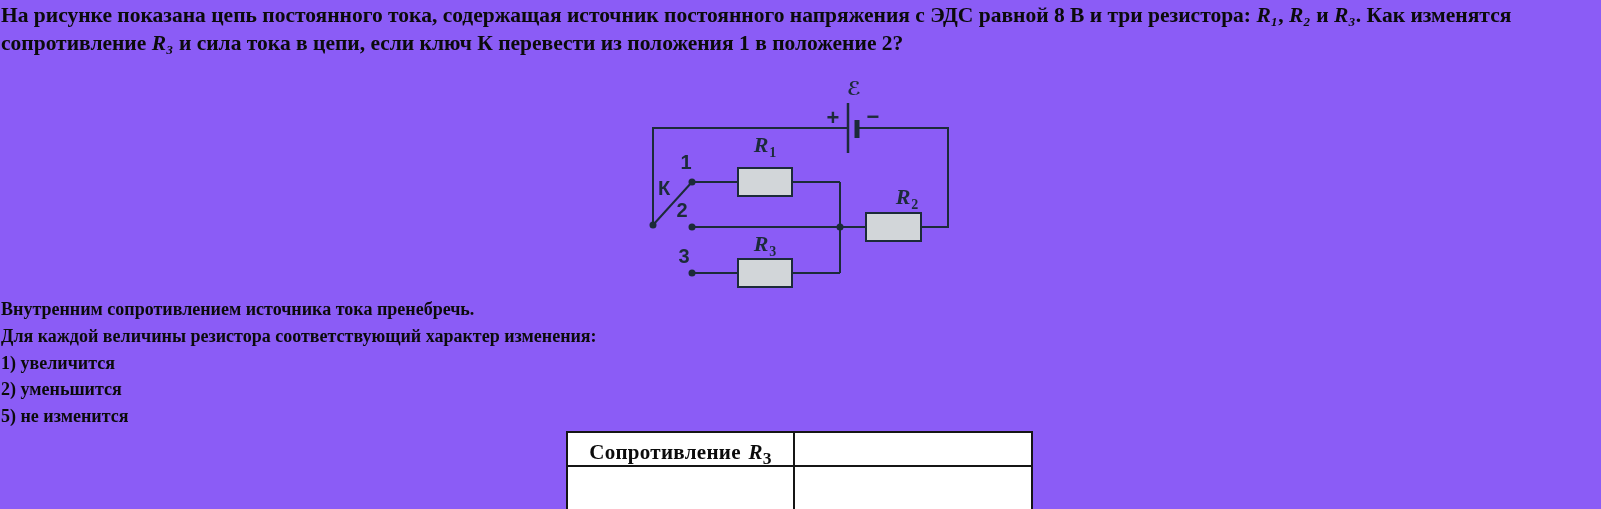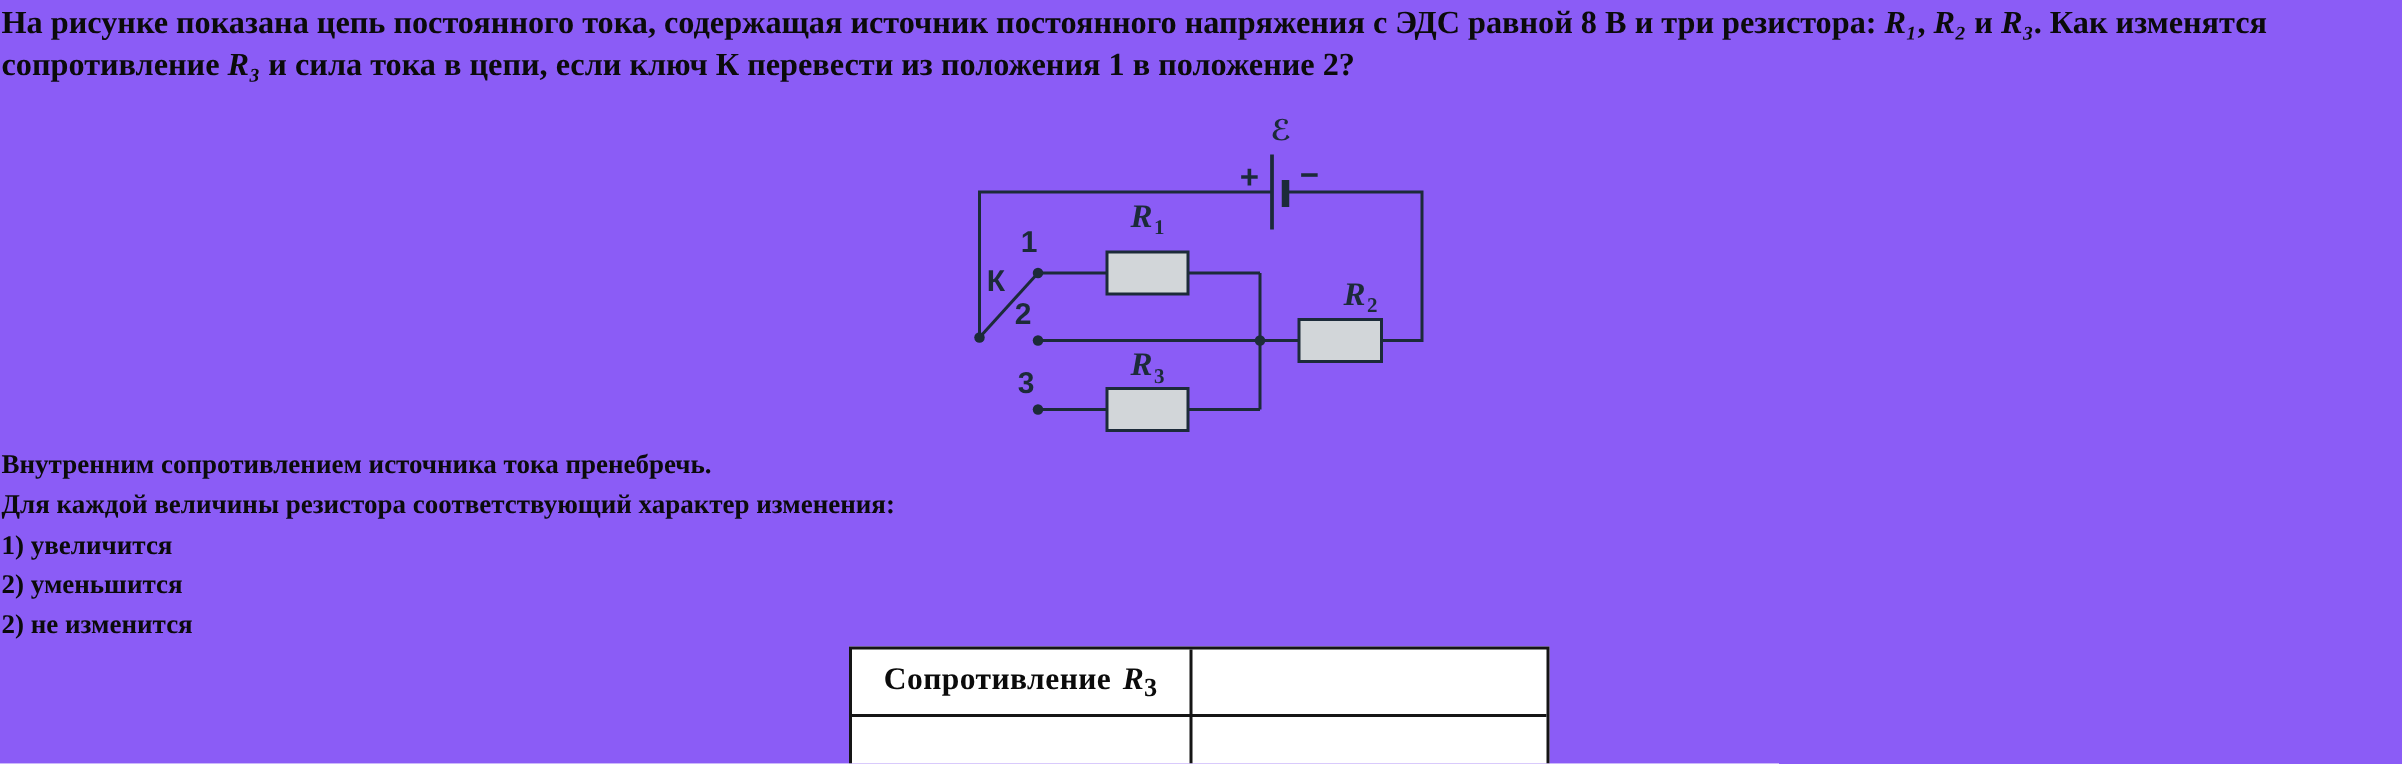--- a/index.html
+++ b/index.html
@@ -36,21 +36,21 @@
     position:absolute; left:566px; top:431px; width:467px;
     border:2px solid #151515; box-sizing:border-box; background:#fff;
   }
   .trow { display:flex; }
   .thead-row { border-bottom:2px solid #151515; }
   .cell {
     box-sizing:border-box; display:block; text-align:center;
   }
   .cell-left { width:227px; border-right:2px solid #151515; }
   .cell-right { flex:1; }
-  .th { height:43px; line-height:39px; font-size:21px; letter-spacing:0.3px; word-spacing:2px; }
+  .th { height:32px; line-height:39px; font-size:21px; letter-spacing:0.3px; word-spacing:2px; }
   .td { height:50px; }
 </style>
 </head>
 <body>
 
 <div class="page">
 
   <div class="problem">
     <div class="pline"><span>На рисунке показана цепь постоянного тока, содержащая источник постоянного напряжения с ЭДС равной 8 В и три резистора: </span><span class="math">R₁</span><span>, </span><span class="math">R₂</span><span> и </span><span class="math">R₃</span><span>. Как изменятся</span></div>
     <div class="pline"><span>сопротивление </span><span class="math">R₃</span><span> и сила тока в цепи, если ключ К перевести из положения 1 в положение 2?</span></div>
@@ -92,21 +92,21 @@
     <span class="rlabel" style="left:130px; top:72px;"><span>R</span><sub>1</sub></span>
     <span class="rlabel" style="left:248px; top:124px;margin-left:24px;"><span>R</span><sub>2</sub></span>
     <span class="rlabel" style="left:130px; top:171px;"><span>R</span><sub>3</sub></span>
   </div>
 
   <div class="notes">
     <div>Внутренним сопротивлением источника тока пренебречь.</div>
     <div>Для каждой величины резистора соответствующий характер изменения:</div>
     <div>1) увеличится</div>
     <div>2) уменьшится</div>
-    <div>2) не изменится</div>
+    <div>5) не изменится</div>
   </div>
 
   <div class="answer-table">
     <div class="trow thead-row">
       <div class="cell cell-left th"><span>Сопротивление </span><span class="math">R</span><sub>3</sub></div>
     </div>
     <div class="trow">
       <div class="cell cell-left td"></div>
       <div class="cell cell-right td"></div>
     </div>

